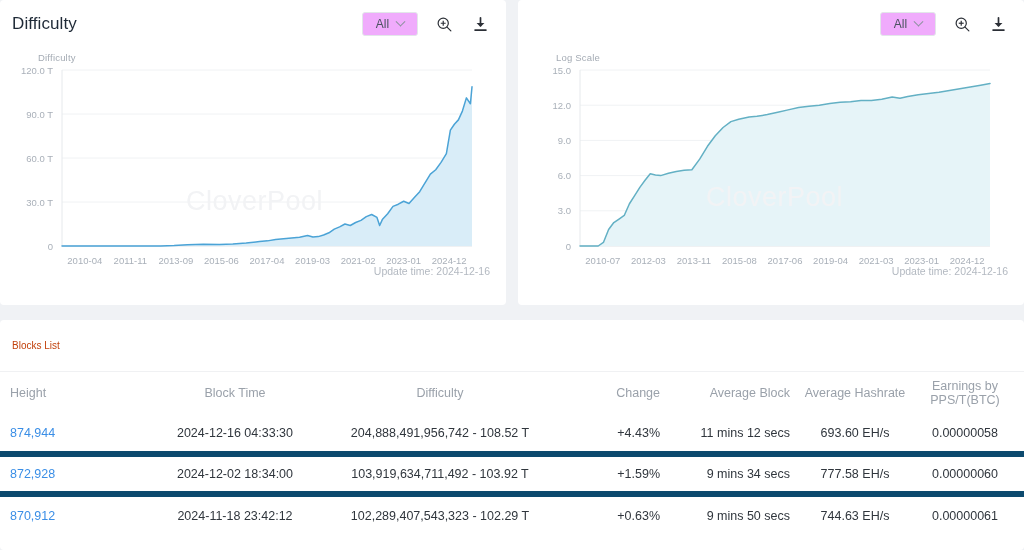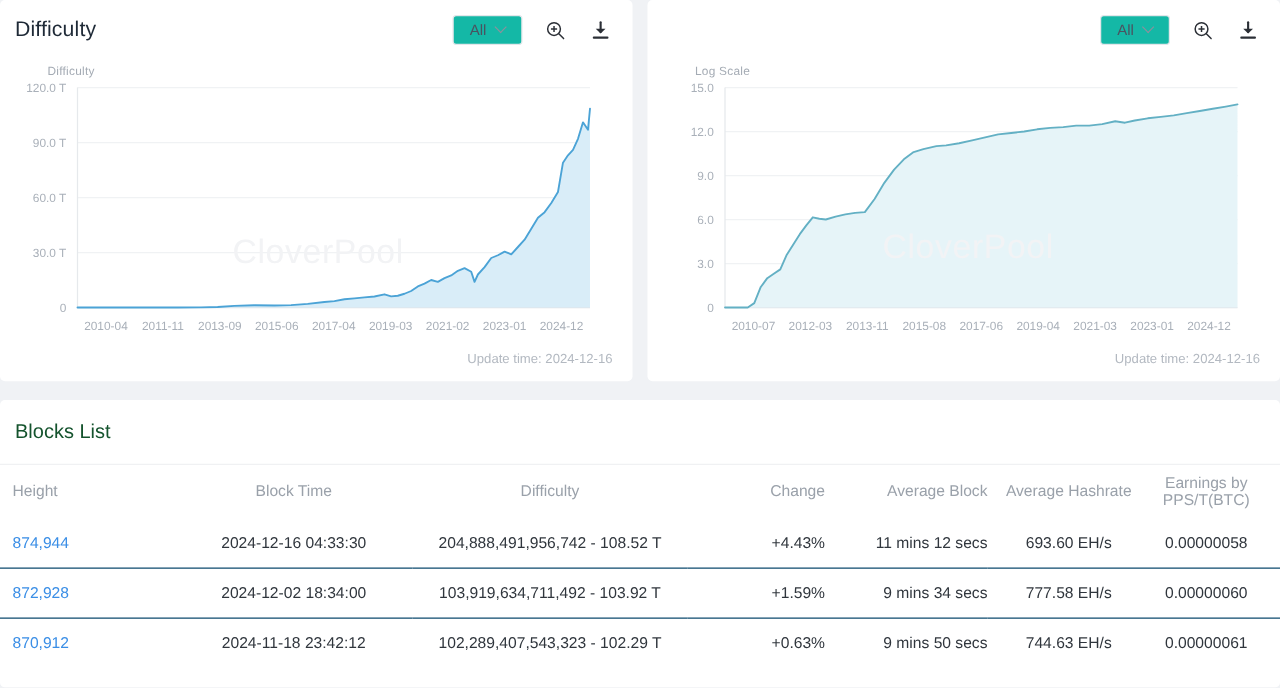--- a/index.html
+++ b/index.html
@@ -49,21 +49,21 @@
     height: 24px;
     border: 1px solid #e3e6ea;
     border-radius: 3px;
     display: flex;
     align-items: center;
     justify-content: center;
     gap: 8px;
     padding: 0 9px;
     font-size: 12px;
     color: #4a5360;
-    background: #14b8a6;
+    background: #f0abfc;
     cursor: pointer;
   }
   .chev {
     display: inline-block;
     width: 7px; height: 7px;
     border-right: 1.4px solid #8a929c;
     border-bottom: 1.4px solid #8a929c;
     transform: rotate(45deg) translate(-2px,-2px);
   }
   .icon-btn {
@@ -95,64 +95,64 @@
   .ytick, .xtick {
     font-size: 9.5px;
     fill: #a9b0b9;
     font-family: "Liberation Sans", sans-serif;
   }
   .ytick { text-anchor: end; }
   .xtick { text-anchor: middle; }
   .update-time {
     position: absolute;
     right: 16px;
-    bottom: 12px;
+    bottom: 28px;
     font-size: 10.5px;
     color: #b3b9c1;
   }
 
   
   .blocks-card {
     margin-top: 12px;
     background: #ffffff;
     border-radius: 4px;
     height: 230px;
     overflow: hidden;
   }
   .blocks-title-bar {
     height: 52px;
     display: flex;
     align-items: center;
     padding-left: 12px;
     border-bottom: 1px solid #f0f1f3;
   }
   .blocks-title {
-    font-size: 16px;
-    color: #14532d;
+    font-size: 10px;
+    color: #c2410c;
   }
   table.blocks {
     width: 100%;
     border-collapse: collapse;
     table-layout: fixed;
   }
   table.blocks th {
     font-size: 12.5px;
     font-weight: 400;
     color: #9aa1aa;
     height: 42px;
     vertical-align: middle;
     padding: 0;
   }
   table.blocks td {
     font-size: 12.5px;
     color: #30363d;
     height: 40px;
     vertical-align: middle;
     padding: 0;
-    border-top: 1px solid #0c4a6e;
+    border-top: 6px solid #0c4a6e;
   }
   table.blocks tbody tr:first-child td { border-top: none; }
   .c-height  { width: 140px; text-align: left; padding-left: 10px !important; }
   .c-time    { width: 190px; text-align: center; }
   .c-diff    { width: 220px; text-align: center; }
   .c-change  { width: 110px; text-align: right; }
   .c-avgblk  { width: 130px; text-align: right; }
   .c-hash    { width: 130px; text-align: center; }
   .c-earn    { width: 104px; text-align: center; padding-right: 14px !important; }
   .height-link { color: #3a8ee6; cursor: pointer; }

